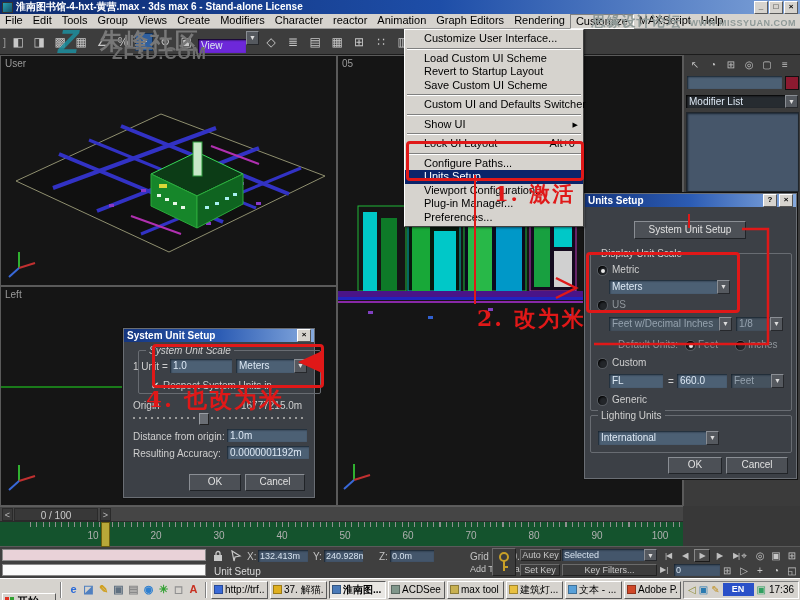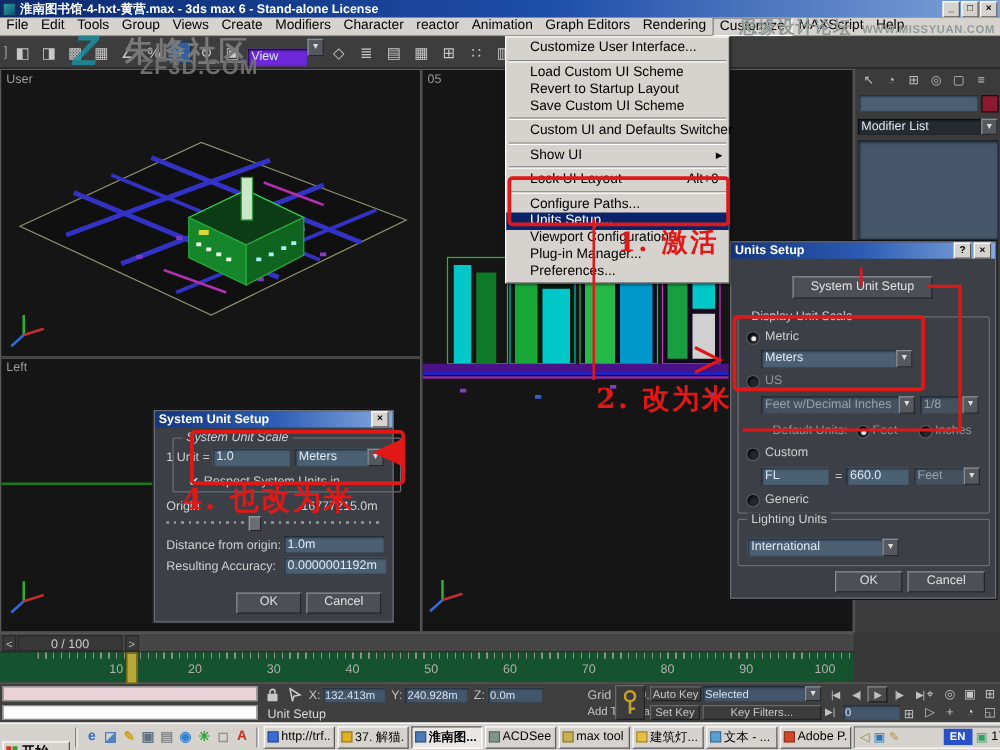--- a/index.html
+++ b/index.html
@@ -112,21 +112,21 @@
   .ql-sep{width:0;height:16px;border-left:1px solid #808080;border-right:1px solid #fff;margin:0 2px;flex:none;}
   .ql{width:15px;text-align:center;font-size:11px;flex:none;}
   .task{width:57px;height:18px;background:#d6d3ce;border:1px solid;border-color:#fff #5a5a5a #5a5a5a #fff;
     display:flex;align-items:center;gap:2px;padding:0 2px;box-sizing:border-box;overflow:hidden;white-space:nowrap;flex:none;}
   .task.active{border-color:#5a5a5a #fff #fff #5a5a5a;background:#e9e7e3;font-weight:bold;}
   .task-ic{width:9px;height:9px;flex:none;border:1px solid rgba(0,0,0,.3);box-sizing:border-box;}
   .task-lb{overflow:hidden;}
   .tray{margin-left:auto;height:18px;border:1px solid;border-color:#808080 #fff #fff #808080;display:flex;
     align-items:center;gap:3px;padding:0 4px;box-sizing:border-box;flex:none;}
   .tray-ic{font-size:10px;}
-  .en-badge{width:23px;height:13px;background:#2a50c8;color:#fff;font-size:9px;font-weight:bold;text-align:center;line-height:13px;margin-left:32px;}
+  .en-badge{width:31px;height:13px;background:#2a50c8;color:#fff;font-size:9px;font-weight:bold;text-align:center;line-height:13px;}
   svg{display:block;}
 </style>
 </head>
 <body>
 
 <div class="screen">
 
   <div class="abs titlebar">
     <span class="title-icon"></span>
     <span>淮南图书馆-4-hxt-黄营.max - 3ds max 6 - Stand-alone License</span>
@@ -441,21 +441,21 @@
     <svg class="abs" style="left:212px;top:3px;" width="12" height="12" viewBox="0 0 12 12">
       <rect x="2" y="5" width="8" height="6" fill="#c8c8c8"></rect>
         <path d="M4 5 V3.5 A2 2 0 0 1 8 3.5 V5" fill="none" stroke="#c8c8c8" stroke-width="1.3"></path>
     </svg>
     <svg class="abs" style="left:230px;top:3px;" width="12" height="12" viewBox="0 0 12 12">
       <polygon points="2,1 10,6 5,7 4,11" fill="none" stroke="#c8c8c8" stroke-width="1.2"></polygon>
     </svg>
     <span class="st-lbl" style="left:247px;top:4px;">X:</span>
     <div class="st-fld" style="left:258px;top:3px;width:50px;"><span>132.413m</span></div>
     <span class="st-lbl" style="left:313px;top:4px;">Y:</span>
-    <div class="st-fld" style="left:324px;top:3px;width:50px;"><span>240.928m</span></div>
+    <div class="st-fld" style="left:324px;top:3px;width:39px;"><span>240.928m</span></div>
     <span class="st-lbl" style="left:379px;top:4px;">Z:</span>
     <div class="st-fld" style="left:390px;top:3px;width:44px;"><span>0.0m</span></div>
     <span class="st-lbl" style="left:470px;top:4px;">Grid = 100.0m</span>
     <span class="st-lbl" style="left:214px;top:19px;color:#d8d8d8;">Unit Setup</span>
     <div class="dk-btn" style="left:470px;top:17px;width:70px;height:12px;border:none;background:none;text-align:left;">Add Time Tag</div>
     <div class="dk-btn" style="left:492px;top:1px;width:24px;height:28px;">
       <svg width="22" height="26" viewBox="0 0 22 26">
         <circle cx="11" cy="8" r="4" fill="none" stroke="#c8a028" stroke-width="2"></circle>
         <line x1="11" y1="12" x2="11" y2="22" stroke="#c8a028" stroke-width="2"></line>
         <line x1="11" y1="18" x2="15" y2="18" stroke="#c8a028" stroke-width="2"></line>

